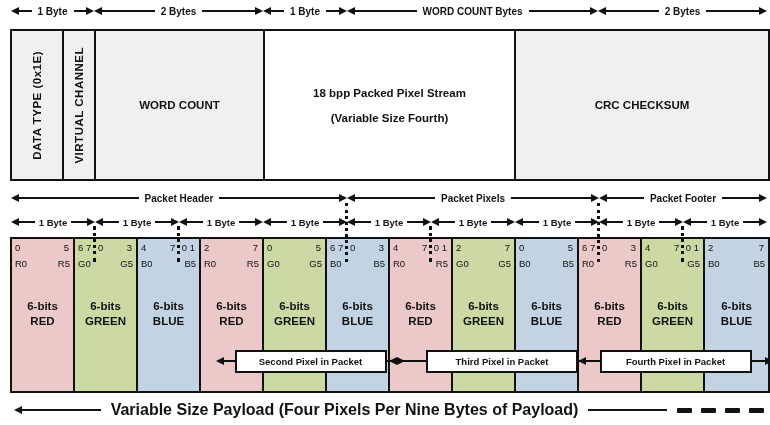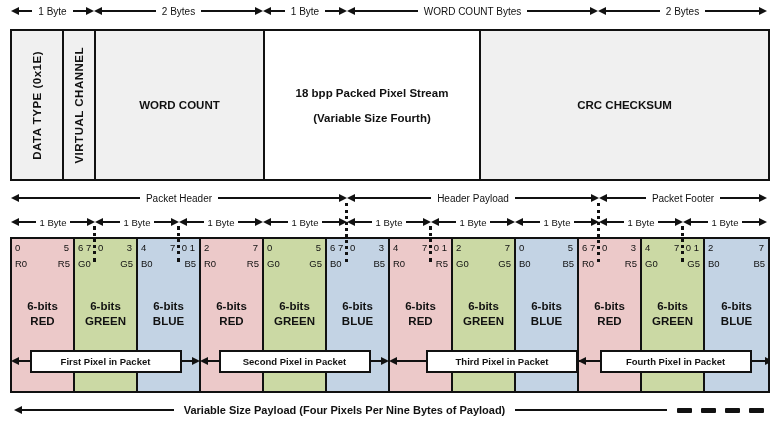--- a/index.html
+++ b/index.html
@@ -4,21 +4,21 @@
 <style>
   html,body{margin:0;padding:0;background:#ffffff;}
   #page{position:relative;width:770px;height:425px;background:#fff;
         font-family:"Liberation Sans",sans-serif;color:var(--ink,#111);overflow:hidden;}
 
   
   .arrow{position:absolute;display:flex;align-items:center;height:14px;}
   .ah-l{flex:none;width:0;height:0;border-top:4px solid transparent;border-bottom:4px solid transparent;border-right:8px solid var(--ink);}
   .ah-r{flex:none;width:0;height:0;border-top:4px solid transparent;border-bottom:4px solid transparent;border-left:8px solid var(--ink);}
   .ln{flex:1;height:2px;background:var(--ink);min-width:2px;}
-  .arrow .lbl{flex:none;font-weight:normal;font-size:10px;margin:0 6px;white-space:nowrap;}
+  .arrow .lbl{flex:none;font-weight:bold;font-size:10px;margin:0 6px;white-space:nowrap;}
   .arrow.small .lbl{font-size:9.5px;margin:0 4px;}
 
   
   #toptable{position:absolute;left:10px;top:29px;width:760px;height:152px;
             border:2px solid var(--ink);box-sizing:border-box;display:flex;}
   .tcell{border-right:2px solid var(--ink);box-sizing:border-box;background:var(--gray);
          display:flex;align-items:center;justify-content:center;text-align:center;
          font-weight:bold;font-size:11.5px;}
   .tcell.last{border-right:none;}
   .vert{writing-mode:vertical-rl;transform:rotate(180deg);letter-spacing:.5px;white-space:nowrap;}
@@ -45,21 +45,21 @@
   .dot{position:absolute;width:0;border-left:3px dotted var(--ink);z-index:5;}
 
   
   .pxgroup{position:absolute;top:349px;height:24px;display:flex;align-items:center;z-index:6;}
   .pbox{flex:none;width:152px;height:23px;box-sizing:border-box;border:2px solid var(--ink);
         background:#fff;display:flex;align-items:center;justify-content:center;
         font-weight:bold;font-size:9.5px;white-space:nowrap;}
 
   
   #footer{position:absolute;left:14px;right:6px;top:403px;height:14px;display:flex;align-items:center;}
-  #footer .lbl{flex:none;font-weight:bold;font-size:11px;margin:0 10px;white-space:nowrap;}
+  #footer .lbl{flex:none;font-weight:bold;font-size:16px;margin:0 10px;white-space:nowrap;}
   .dashes{flex:none;display:flex;gap:9px;margin-left:10px;align-items:center;}
   .dash{width:15px;height:5px;background:var(--ink);border-radius:1px;}
 </style>
 </head>
 <body>
 
 <div id="page">
 
   <div class="arrow" style="left:11px;top:4px;width:83px">
       <span class="ah-l"></span>
@@ -98,38 +98,38 @@
     </div>
 
   <div id="toptable">
     <div class="tcell" style="width:52px">
         <span class="vert">DATA TYPE (0x1E)</span>
       </div>
     <div class="tcell" style="width:32px">
         <span class="vert">VIRTUAL CHANNEL</span>
       </div>
     <div class="tcell" style="width:169px">WORD COUNT</div>
-    <div class="tcell stream" style="width:216px">
+    <div class="tcell stream" style="width:251px">
       <div>18 bpp Packed Pixel Stream</div>
       <div>(Variable Size Fourth)</div>
     </div>
     <div class="tcell last" style="flex:1">CRC CHECKSUM</div>
   </div>
 
   <div class="arrow" style="left:11px;top:191px;width:336px">
       <span class="ah-l"></span>
       <span class="ln"></span>
       <span class="lbl">Packet Header</span>
       <span class="ln"></span>
       <span class="ah-r"></span>
     </div>
   <div class="arrow" style="left:347px;top:191px;width:252px">
       <span class="ah-l"></span>
       <span class="ln"></span>
-      <span class="lbl">Header Payload</span>
+      <span class="lbl">Packet Pixels</span>
       <span class="ln"></span>
       <span class="ah-r"></span>
     </div>
   <div class="arrow" style="left:599px;top:191px;width:168px">
       <span class="ah-l"></span>
       <span class="ln"></span>
       <span class="lbl">Packet Footer</span>
       <span class="ln"></span>
       <span class="ah-r"></span>
     </div>
@@ -381,28 +381,21 @@
       </div>
   </div>
 
   <div class="dot" style="left:93px;top:226px;height:36px"></div>
   <div class="dot" style="left:177px;top:226px;height:36px"></div>
   <div class="dot" style="left:345px;top:203px;height:59px"></div>
   <div class="dot" style="left:429px;top:226px;height:36px"></div>
   <div class="dot" style="left:597px;top:203px;height:59px"></div>
   <div class="dot" style="left:681px;top:226px;height:36px"></div>
 
-  <div class="pxgroup" style="left:11px;width:189px">
-      <span class="ah-l"></span>
-      <span class="ln"></span>
-      <span class="pbox">First Pixel in Packet</span>
-      <span class="ln"></span>
-      <span class="ah-r"></span>
-    </div>
-  <div class="pxgroup" style="left:200px;width:189px">
+  <div class="pxgroup" style="left:216px;width:189px">
       <span class="ah-l"></span>
       <span class="ln"></span>
       <span class="pbox">Second Pixel in Packet</span>
       <span class="ln"></span>
       <span class="ah-r"></span>
     </div>
   <div class="pxgroup" style="left:389px;width:226px">
       <span class="ah-l"></span>
       <span class="ln"></span>
       <span class="pbox">Third Pixel in Packet</span>

